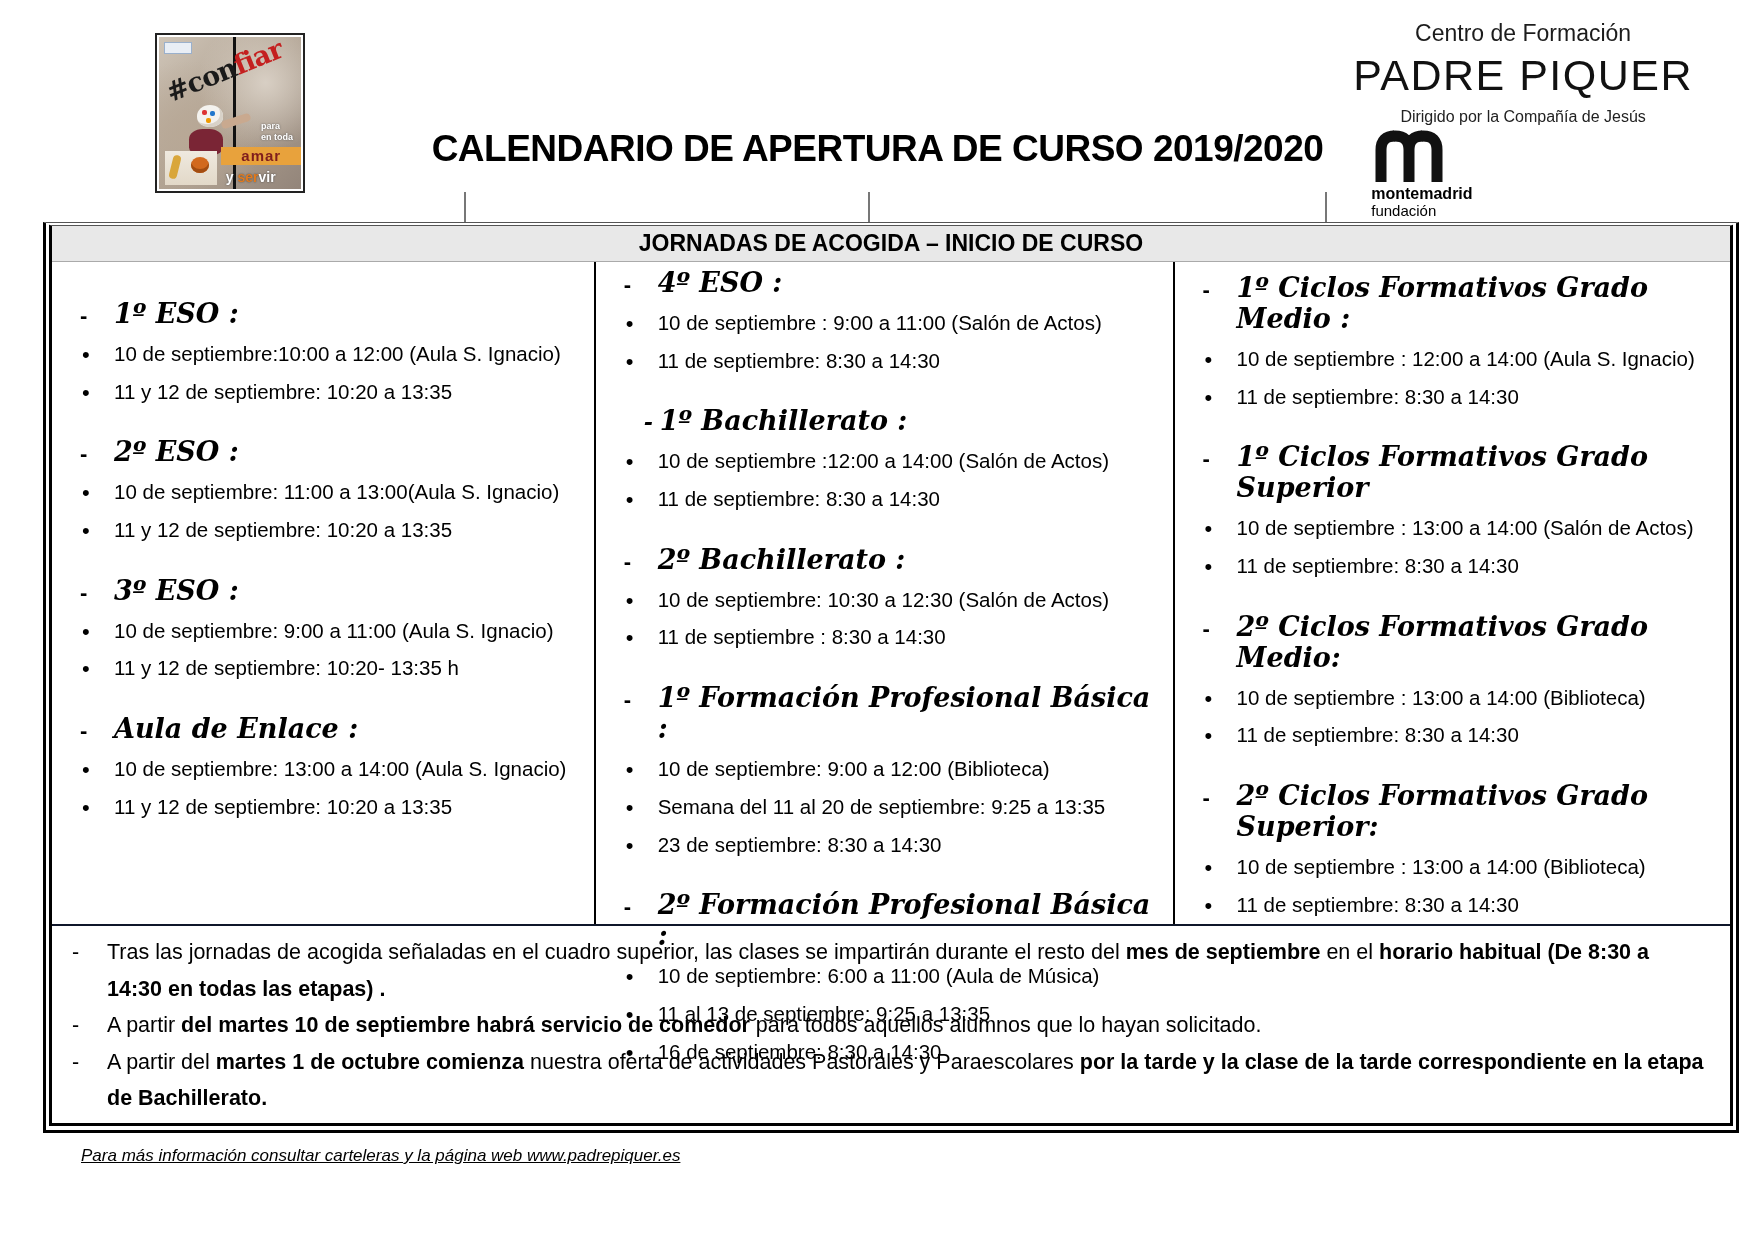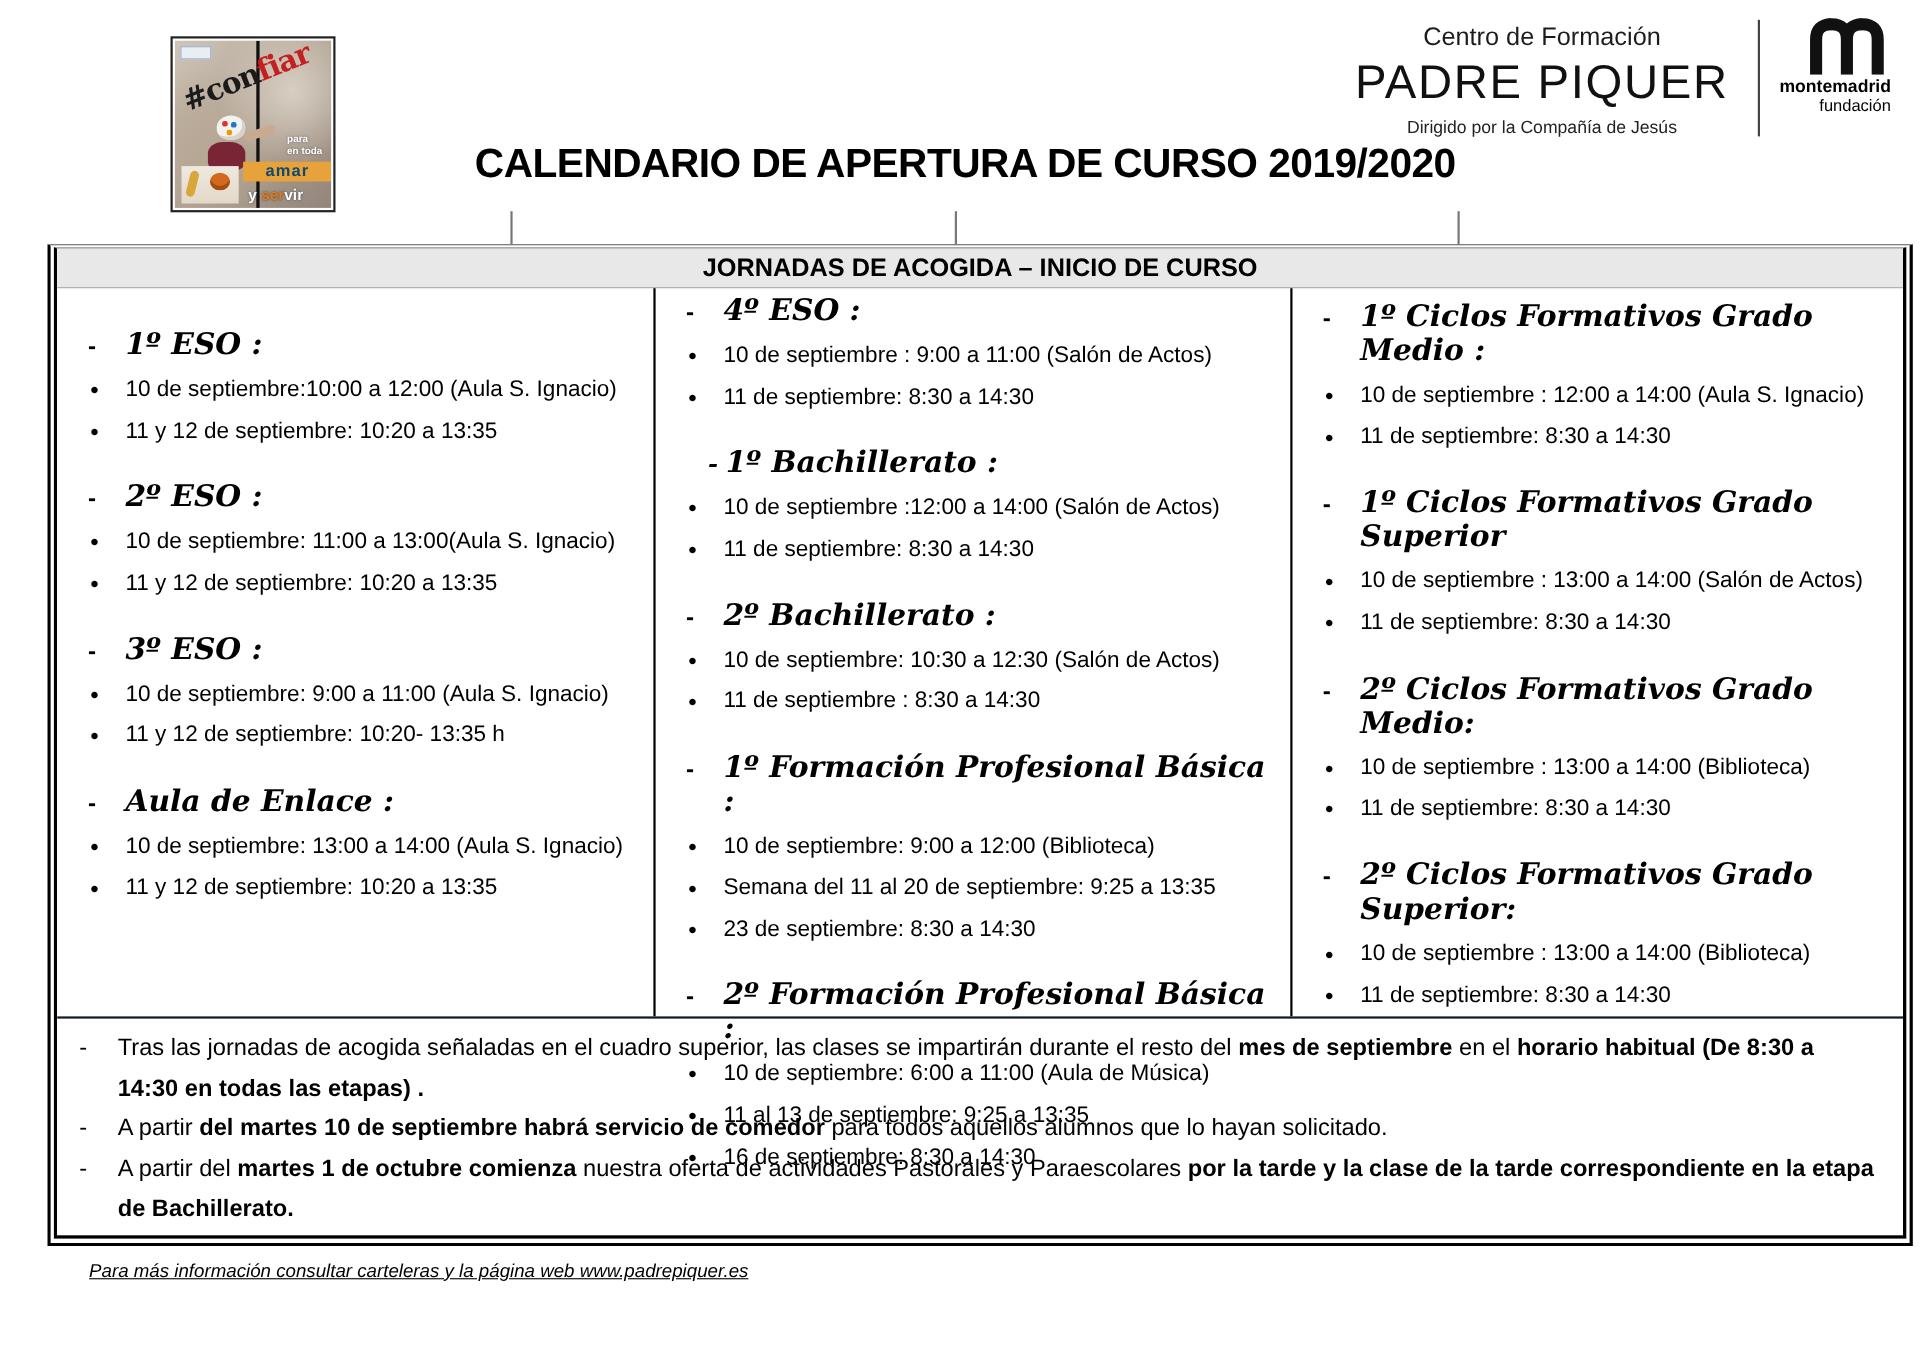--- a/index.html
+++ b/index.html
@@ -15,35 +15,35 @@
   .poster-divider{position:absolute;left:52%;top:0;width:3px;height:100%;background:#111;}
   .poster-minilogo{position:absolute;left:5px;top:5px;width:26px;height:10px;background:#e9eef5;border:1px solid #9ab0cc;}
   .poster-hashtag{position:absolute;left:4px;top:18px;transform:rotate(-22deg);font-weight:bold;font-size:27px;font-family:"DejaVu Serif",serif;letter-spacing:-1px;}
   .h-black{color:#1a1a1a;}
   .h-red{color:#c42020;}
   .helmet{position:absolute;left:38px;top:68px;width:26px;height:22px;background:#f4f2ee;border-radius:50% 50% 45% 45%;box-shadow:inset -3px -3px 0 #d8d2c8;}
   .helmet:after{content:"";position:absolute;left:5px;top:5px;width:5px;height:5px;background:#d33;border-radius:2px;box-shadow:8px 1px 0 #27c,4px 8px 0 #e90;}
   .shirt{position:absolute;left:30px;top:92px;width:34px;height:26px;background:#7a2535;border-radius:40% 40% 30% 30%;}
   .arm{position:absolute;left:62px;top:80px;width:30px;height:8px;background:#c9a98f;border-radius:4px;transform:rotate(-18deg);}
   .poster-para{position:absolute;right:8px;bottom:46px;color:#fff;font-weight:bold;font-size:9px;line-height:1.25;text-align:left;text-shadow:0 0 2px #555;}
-  .poster-band{position:absolute;left:44%;bottom:24px;width:56%;height:18px;background:#e8a23c;color:#0c4a6e;font-weight:bold;font-size:15px;line-height:18px;text-align:center;letter-spacing:1px;}
+  .poster-band{position:absolute;left:44%;bottom:24px;width:56%;height:18px;background:#e8a23c;color:#7f1d1d;font-weight:bold;font-size:15px;line-height:18px;text-align:center;letter-spacing:1px;}
   .poster-servir{position:absolute;left:47%;bottom:4px;color:#fff;font-weight:bold;font-size:14px;text-shadow:0 0 2px #444;margin-top:13px;}
   .poster-servir .ser{color:#e07a1e;}
   .poster-tools{position:absolute;left:6px;bottom:4px;width:52px;height:34px;background:linear-gradient(180deg,#efe9df,#e2d8c8);}
   .poster-tools:before{content:"";position:absolute;left:6px;top:4px;width:8px;height:24px;background:#d9a63a;border-radius:4px;transform:rotate(14deg);}
   .poster-tools:after{content:"";position:absolute;left:26px;top:6px;width:18px;height:16px;background:#d2691e;border-radius:50%;box-shadow:inset 0 -4px 0 #a34d12;}
 
   
-  .brand{position:absolute;top:16px;right:36px;display:flex;align-items:stretch;}
+  .brand{position:absolute;top:16px;right:36px;display:flex;align-items:stretch;flex-direction:column;}
   .brand-text{text-align:center;padding:4px 26px 0 0;}
   .brand-line1{font-size:23px;color:#1c1c1c;margin-bottom:4px;}
   .brand-line2{font-size:43px;color:#111;letter-spacing:1.5px;margin-bottom:8px;font-weight:500;}
   .brand-line3{font-size:16px;color:#222;}
   .brand-sep{width:2px;background:#444;margin:2px 0;}
-  .mm{padding:0 0 0 18px;display:flex;flex-direction:column;justify-content:flex-start;align-items:flex-end;}
+  .mm{padding:0 0 0 18px;display:flex;flex-direction:column;justify-content:flex-start;}
   .mm svg{display:block;}
   .mm-name{font-weight:bold;font-size:16px;line-height:1.05;margin-top:4px;}
   .mm-sub{font-size:15px;line-height:1.1;}
 
   
   .title{position:absolute;left:0;top:128px;width:100%;text-align:center;font-size:37px;font-weight:800;letter-spacing:-0.5px;}
 
   .tick{position:absolute;top:192px;width:2px;height:31px;background:#777;}
   .tick1{left:464px;} .tick2{left:868px;} .tick3{left:1325px;}
 

